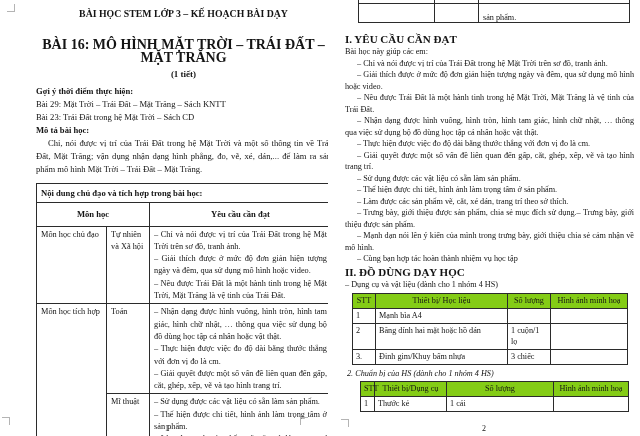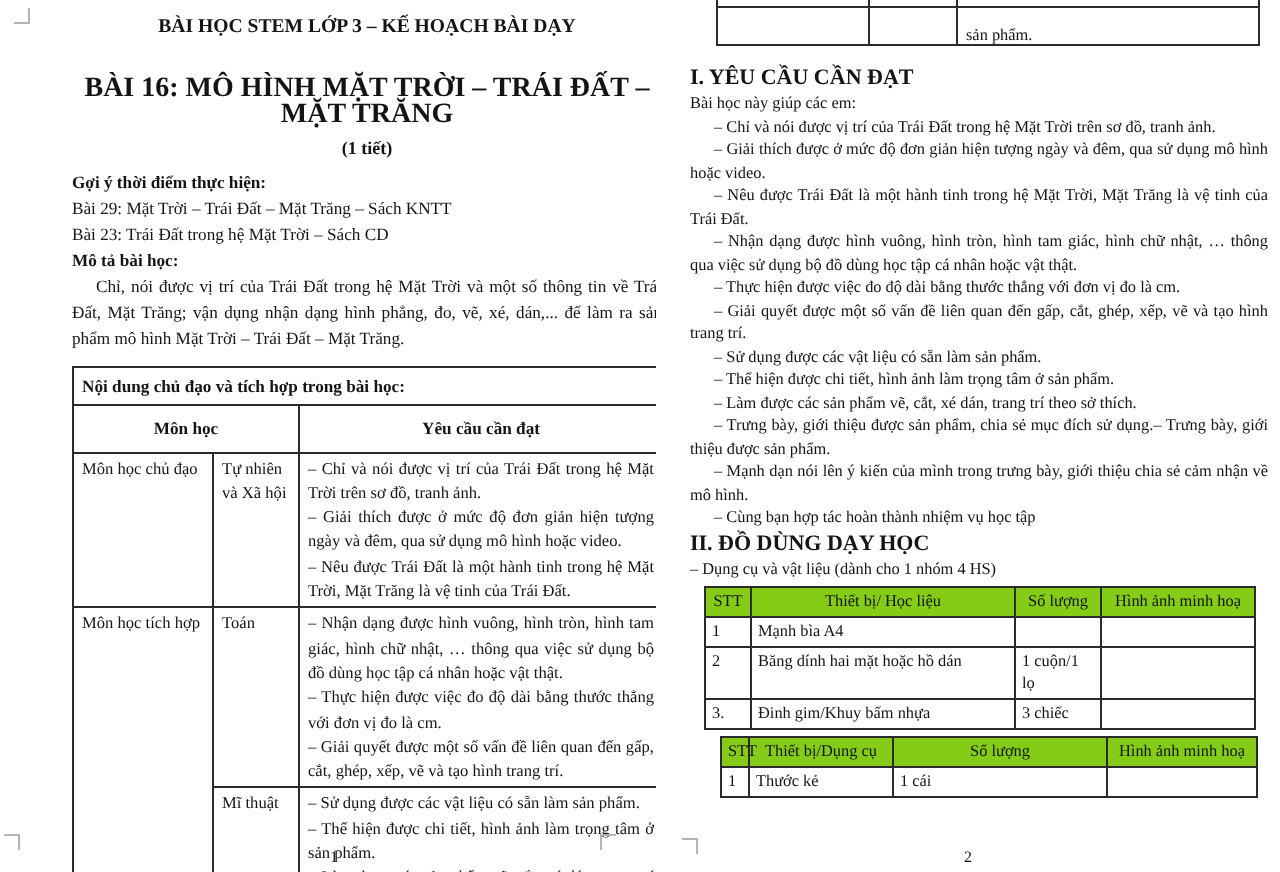--- a/index.html
+++ b/index.html
@@ -185,20 +185,21 @@
       </tr>
       <tr>
         <td>3.</td>
         <td>Đinh gim/Khuy bấm nhựa</td>
         <td>3 chiếc</td>
         <td></td>
       </tr>
     </tbody>
       </table>
 
+    <div class="hs-note">2. Chuẩn bị của HS (dành cho 1 nhóm 4 HS)</div>
 
     <table class="small" id="t2">
       <colgroup>
           <col style="width:14px">
           <col style="width:72px">
           <col style="width:107px">
           <col style="width:75px">
         </colgroup>
       <tbody>
           <tr class="hrow">

